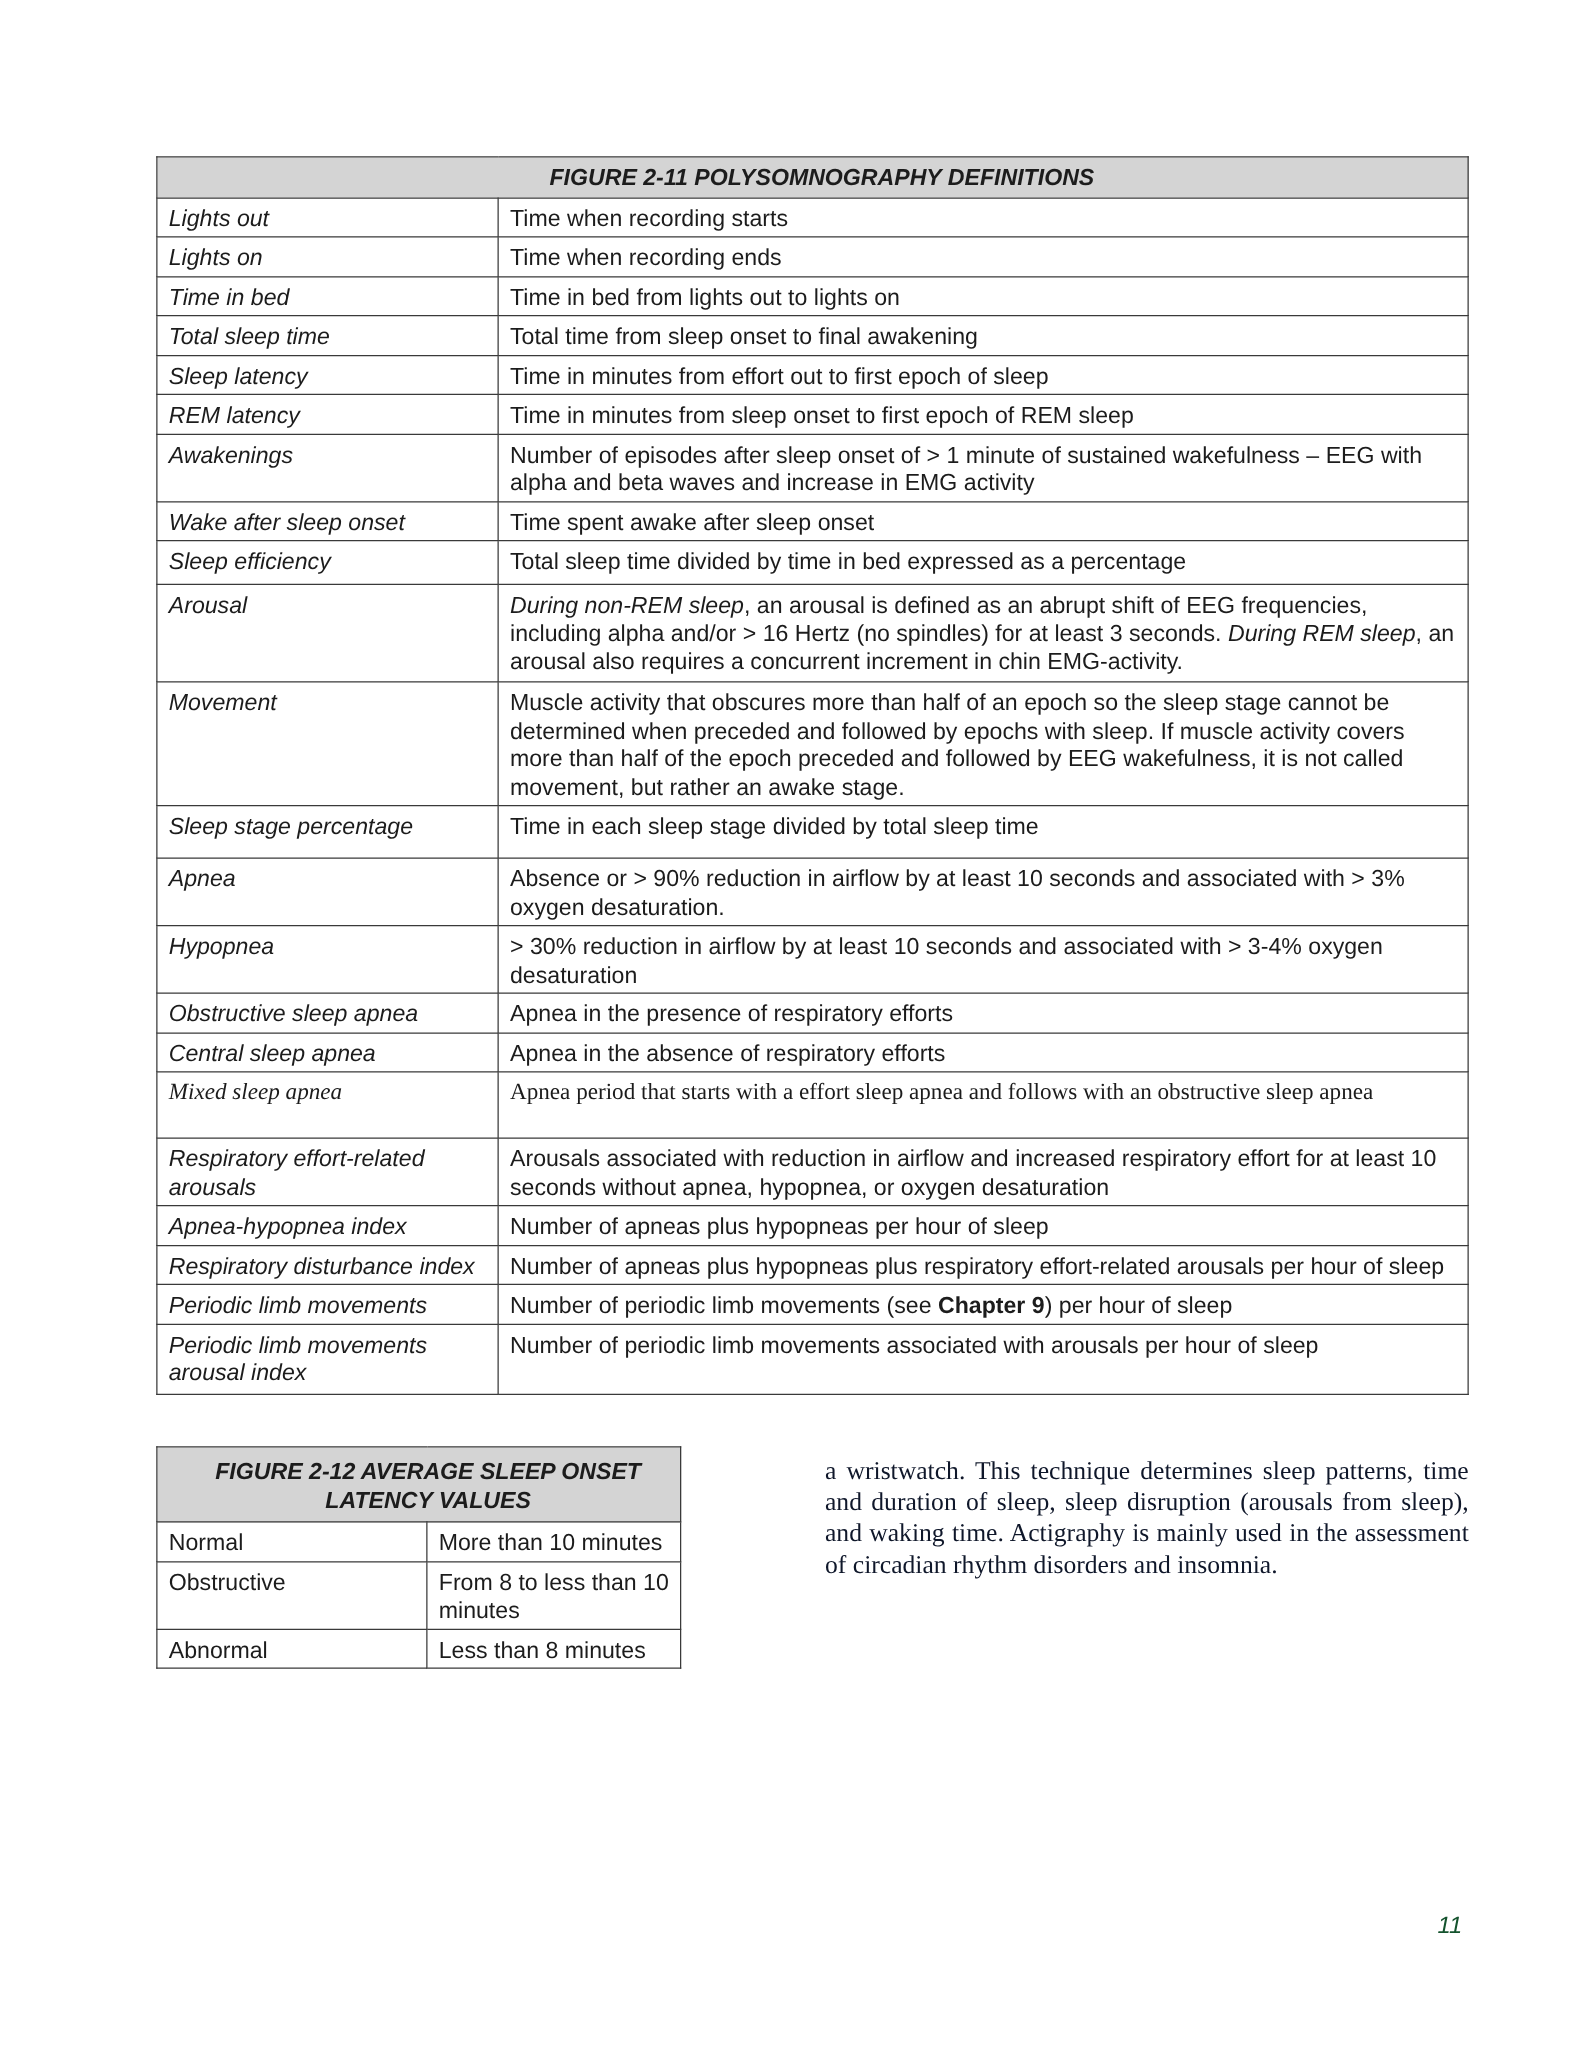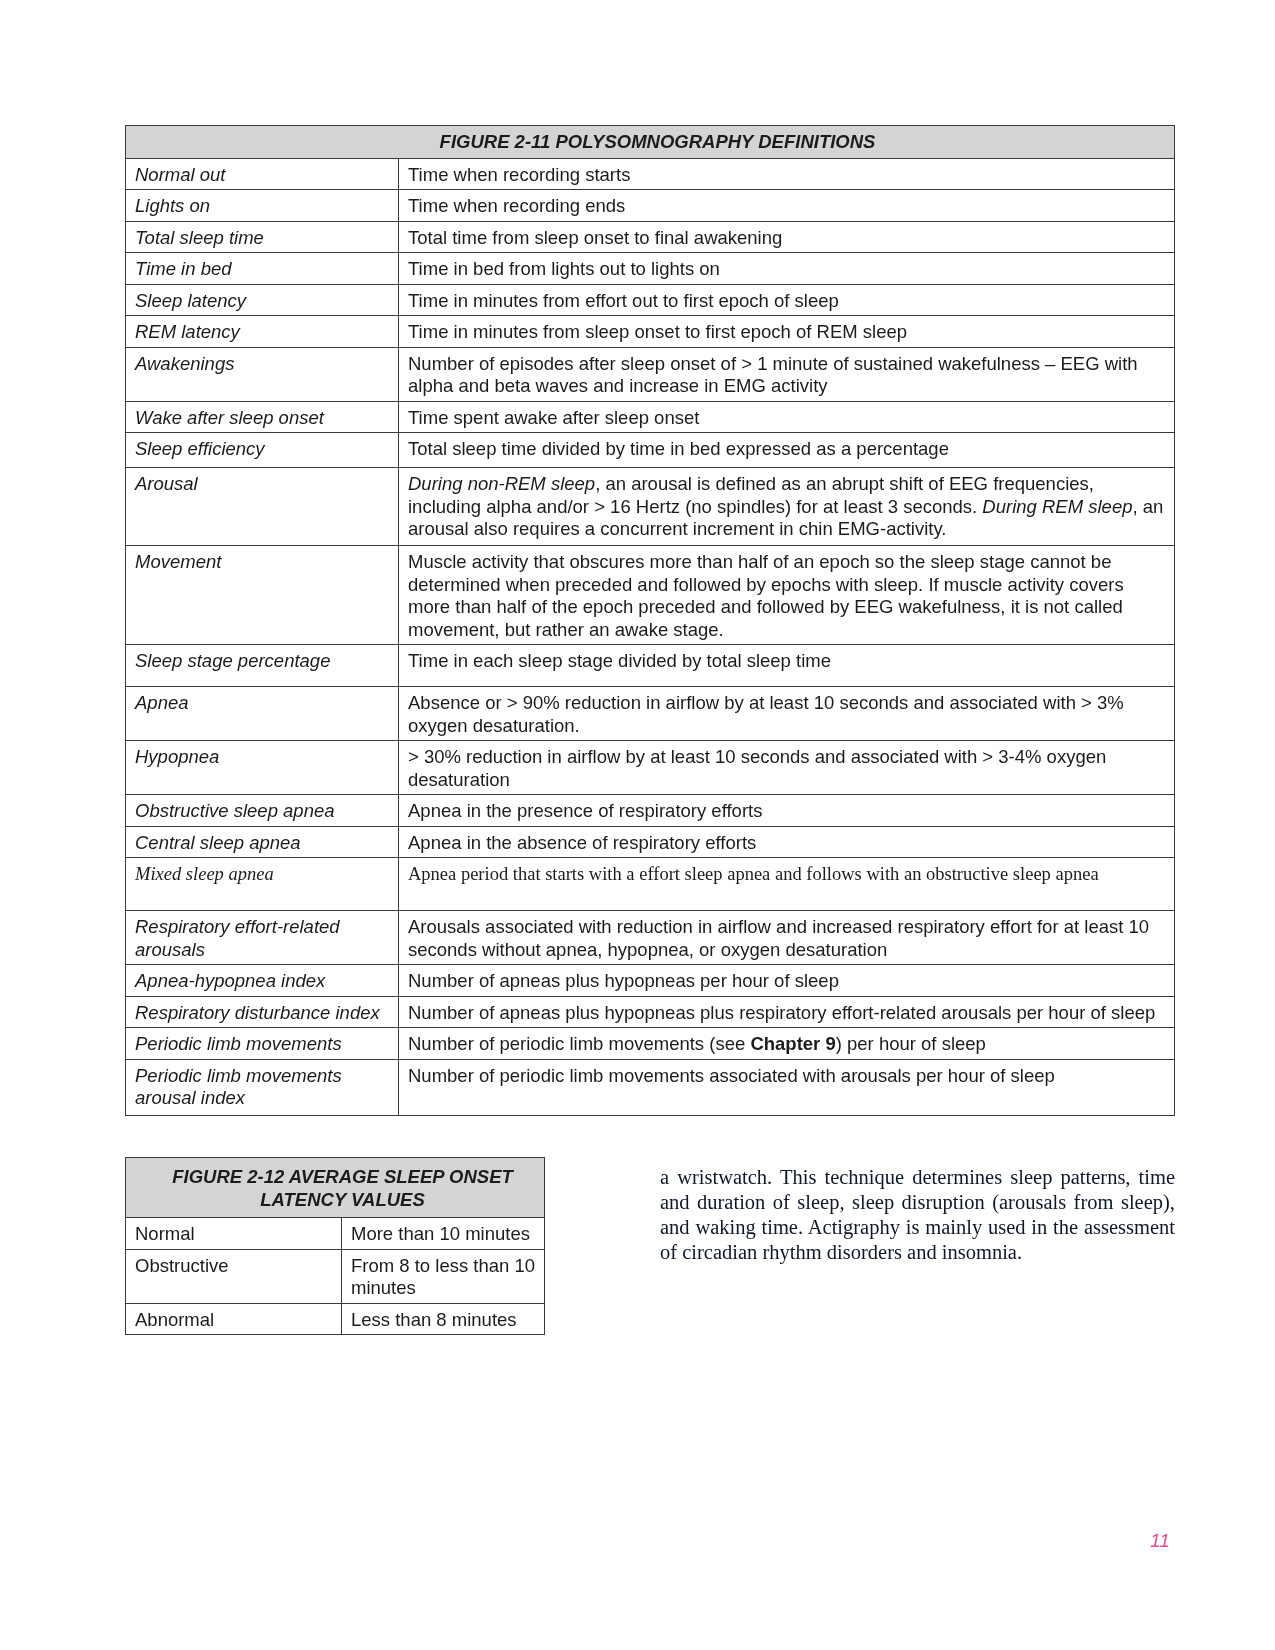--- a/index.html
+++ b/index.html
@@ -9,51 +9,51 @@
   .fig th { background: #d4d4d4; font-style: italic; font-weight: bold; text-align: center; padding: 5px 8px 4px 23px; }
   .fig td.term { font-style: italic; }
   #fig211 { left: 125px; top: 125px; width: 1050px; }
   #fig211 col.c1 { width: 273px; }
   #fig212 { left: 125px; top: 1157px; width: 420px; }
   #fig212 col.c1 { width: 216px; }
   #fig212 th { line-height: 23px; padding-top: 7px; padding-bottom: 6px; }
   .it { font-style: italic; }
   .bd { font-weight: bold; }
   .body-text { position: absolute; left: 660px; top: 1144px; width: 515px; font-family: "Liberation Serif", serif; font-size: 20.5px; line-height: 25px; text-align: justify; color: #0f172a; }
-  .page-num { position: absolute; left: 1150px; top: 1530px; font-family: "Liberation Sans", sans-serif; font-style: italic; font-size: 19px; color: #ec4899; }
+  .page-num { position: absolute; left: 1150px; top: 1530px; font-family: "Liberation Sans", sans-serif; font-style: italic; font-size: 19px; color: #14532d; }
 </style>
 </head>
 <body>
 
 <table id="fig211" class="fig">
   <colgroup>
       <col class="c1">
       <col class="c2">
     </colgroup>
   <thead>
     <tr style="height:31px">
       <th colspan="2">FIGURE 2-11  POLYSOMNOGRAPHY DEFINITIONS</th>
     </tr>
   </thead>
   <tbody id="fig211-body">
       <tr style="height: 31px;">
-        <td class="term">Normal out</td>
+        <td class="term">Lights out</td>
         <td>Time when recording starts</td>
       </tr>
       <tr style="height: 30px;">
         <td class="term">Lights on</td>
         <td>Time when recording ends</td>
       </tr>
       <tr style="height: 31px;">
+        <td class="term">Time in bed</td>
+        <td>Time in bed from lights out to lights on</td>
+      </tr>
+      <tr style="height: 31px;">
         <td class="term">Total sleep time</td>
         <td>Total time from sleep onset to final awakening</td>
-      </tr>
-      <tr style="height: 31px;">
-        <td class="term">Time in bed</td>
-        <td>Time in bed from lights out to lights on</td>
       </tr>
       <tr style="height: 31px;">
         <td class="term">Sleep latency</td>
         <td>Time in minutes from effort out to first epoch of sleep</td>
       </tr>
       <tr style="height: 31px;">
         <td class="term">REM latency</td>
         <td>Time in minutes from sleep onset to first epoch of REM sleep</td>
       </tr>
       <tr style="height: 53px;">

